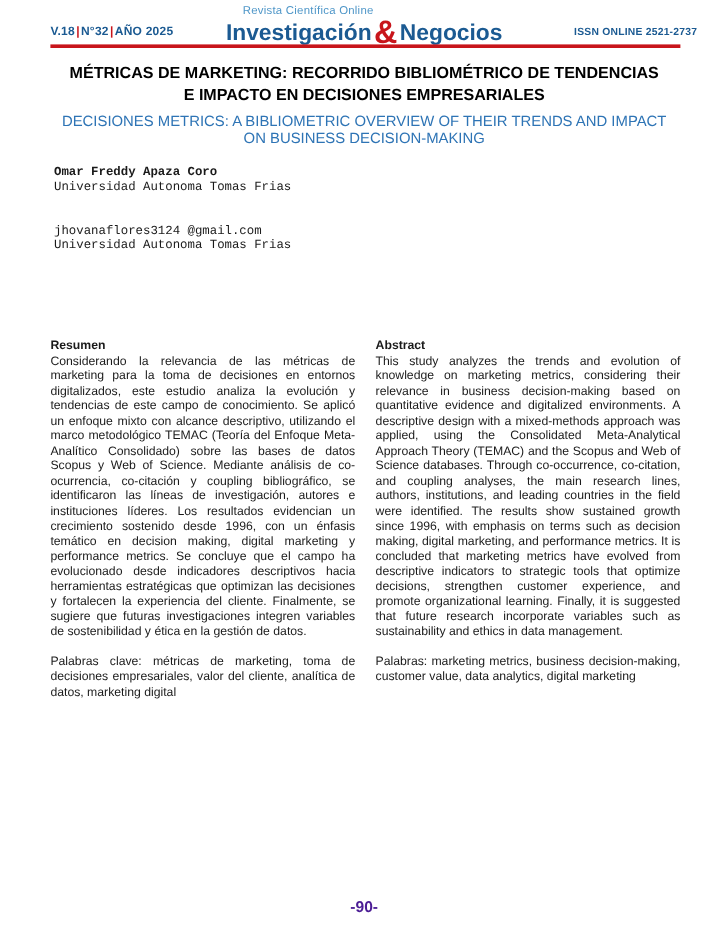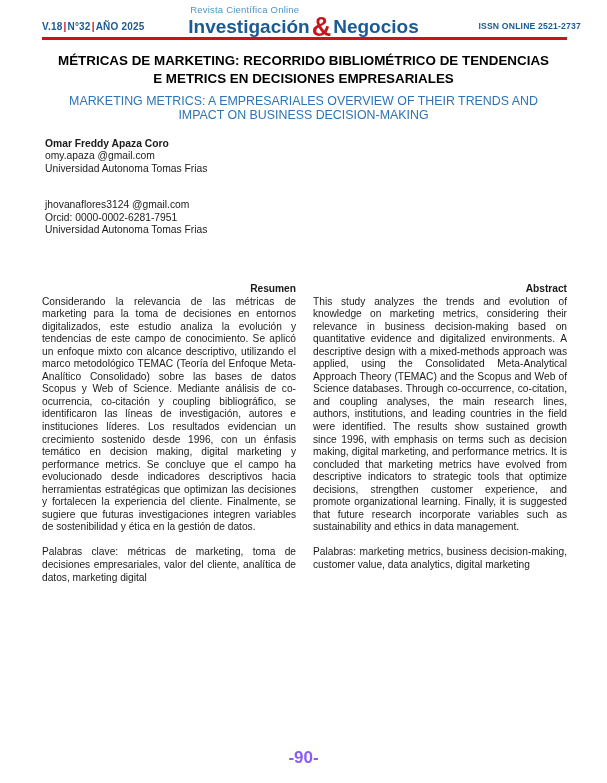--- a/index.html
+++ b/index.html
@@ -25,21 +25,21 @@
     letter-spacing: 0.2px; white-space: nowrap;
   }
   .vol-sep { color: #c8151b; font-weight: bold; margin: 0 1px; }
   .journal-logo {
     position: absolute; left: 0; right: 0; top: 4px;
     text-align: center;
   }
   .logo-inner { display: inline-block; text-align: left; }
   .logo-tagline {
     font-size: 9.5px; color: #4e96c8; letter-spacing: 0.2px;
-    margin-left: 2px; margin-bottom: -1px;
+    margin-left: 14px; margin-bottom: -1px;
   }
   .logo-name {
     font-size: 19px; font-weight: bold; color: #1b5a92;
     white-space: nowrap; line-height: 20px;
   }
   .logo-amp {
     color: #c8151b; font-size: 27px; font-weight: bold;
     position: relative; top: 3px; margin: 0 2px;
   }
   .issn {
@@ -58,37 +58,37 @@
     text-align: center; font-size: 13.4px; font-weight: bold;
     color: #000000; line-height: 17.5px;
   }
   .title-en {
     position: absolute; top: 94px; left: 51px; width: 505px;
     text-align: center; font-size: 12.4px; font-weight: normal;
     color: #2e74b5; line-height: 14px;
   }
 
   
-  .authors { position: absolute; top: 138px; left: 45px; width: 350px; }
+  .authors { position: absolute; top: 138px; left: 45px; width: 350px; font-family: Liberation Mono, monospace; }
   .author { margin-bottom: 24px; font-size: 10.3px; line-height: 12.4px; }
   .author .author-name { font-weight: bold; }
 
   
   .columns {
     position: absolute; top: 283px; left: 42px; width: 525px;
     display: flex; gap: 17px;
   }
   .col { flex: 1; font-size: 10.2px; line-height: 12.55px; text-align: justify; }
-  .col .col-heading { font-weight: bold; text-align: right; }
+  .col .col-heading { font-weight: bold; text-align: left; }
   .col .keywords { margin-top: 12.5px; }
 
   
   .page-number {
     position: absolute; left: 0; right: 0; top: 748px;
-    text-align: center; font-size: 17px; font-weight: bold; color: #8b5cf6;
+    text-align: center; font-size: 13px; font-weight: bold; color: #4c1d95;
   }
 </style>
 </head>
 <body>
 
 <div class="page">
 
   <div class="masthead">
     <div class="vol-info">
       <span>V.18</span><span class="vol-sep">|</span><span>N°32</span><span class="vol-sep">|</span><span>AÑO 2025</span>
@@ -100,32 +100,30 @@
         <div class="logo-name">
           <span>Investigación</span><span class="logo-amp">&amp;</span><span>Negocios</span>
         </div>
       </div>
     </div>
 
     <div class="issn">ISSN ONLINE 2521-2737</div>
     <div class="red-rule"></div>
   </div>
 
-  <h1 class="title-es">MÉTRICAS DE MARKETING: RECORRIDO BIBLIOMÉTRICO DE TENDENCIAS E METRICS EN DECISIONES EMPRESARIALES</h1>
-  <h2 class="title-en">MARKETING METRICS: A EMPRESARIALES OVERVIEW OF THEIR TRENDS AND IMPACT ON BUSINESS DECISION-MAKING</h2>
+  <h1 class="title-es">MÉTRICAS DE MARKETING: RECORRIDO BIBLIOMÉTRICO DE TENDENCIAS E IMPACTO EN DECISIONES EMPRESARIALES</h1>
+  <h2 class="title-en">DECISIONES METRICS: A BIBLIOMETRIC OVERVIEW OF THEIR TRENDS AND IMPACT ON BUSINESS DECISION-MAKING</h2>
 
   <div class="authors">
     <div class="author">
       <div class="author-name">Omar Freddy Apaza Coro</div>
-      <div class="author-email">omy.apaza @gmail.com</div>
       <div class="author-affiliation">Universidad Autonoma Tomas Frias</div>
     </div>
     <div class="author">
       <div class="author-email">jhovanaflores3124 @gmail.com</div>
-      <div class="author-orcid">Orcid: 0000-0002-6281-7951</div>
       <div class="author-affiliation">Universidad Autonoma Tomas Frias</div>
     </div>
   </div>
 
   <div class="columns">
     <div class="col">
       <div class="col-heading">Resumen</div>
       <div class="col-body">Considerando la relevancia de las métricas de marketing para la toma de decisiones en entornos digitalizados, este estudio analiza la evolución y tendencias de este campo de conocimiento. Se aplicó un enfoque mixto con alcance descriptivo, utilizando el marco metodológico TEMAC (Teoría del Enfoque Meta-Analítico Consolidado) sobre las bases de datos Scopus y Web of Science. Mediante análisis de co-ocurrencia, co-citación y coupling bibliográfico, se identificaron las líneas de investigación, autores e instituciones líderes. Los resultados evidencian un crecimiento sostenido desde 1996, con un énfasis temático en decision making, digital marketing y performance metrics. Se concluye que el campo ha evolucionado desde indicadores descriptivos hacia herramientas estratégicas que optimizan las decisiones y fortalecen la experiencia del cliente. Finalmente, se sugiere que futuras investigaciones integren variables de sostenibilidad y ética en la gestión de datos.</div>
       <div class="keywords">Palabras clave: métricas de marketing, toma de decisiones empresariales, valor del cliente, analítica de datos, marketing digital</div>
     </div>

